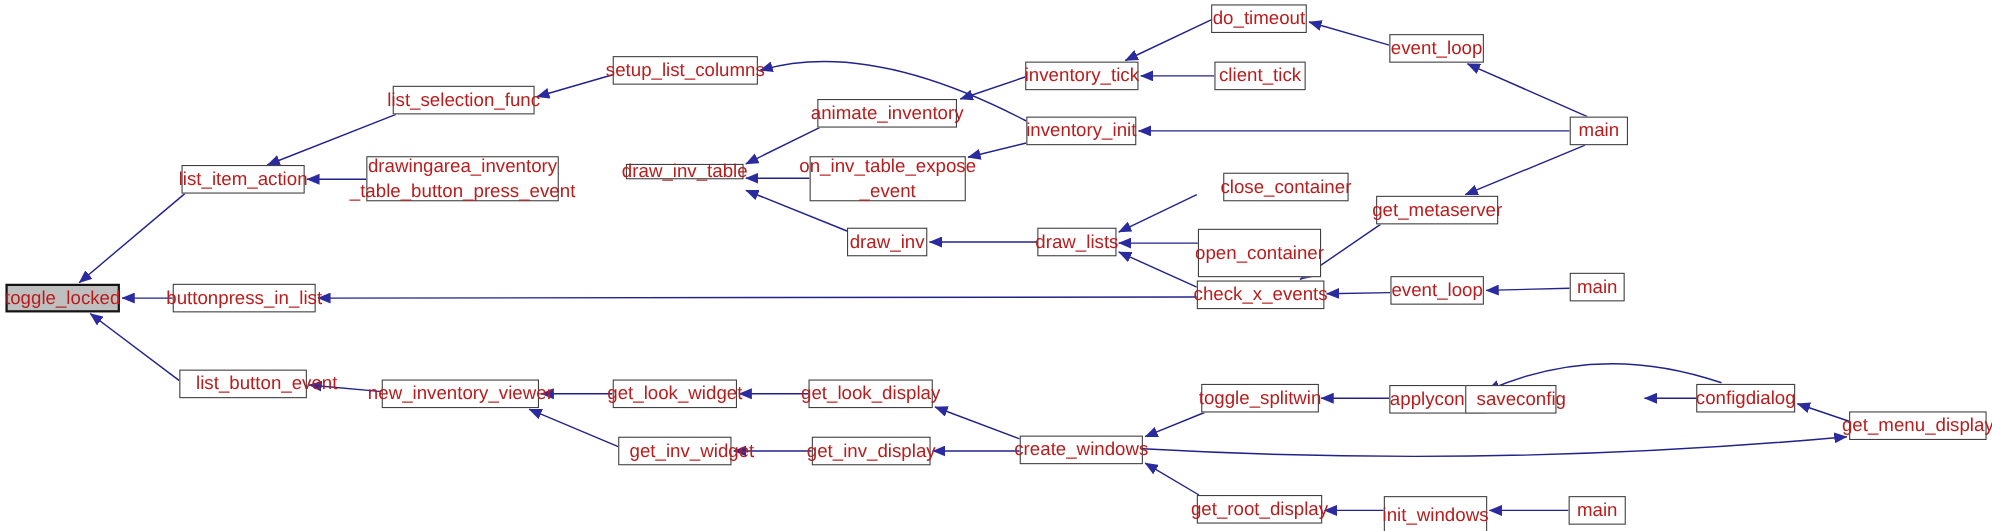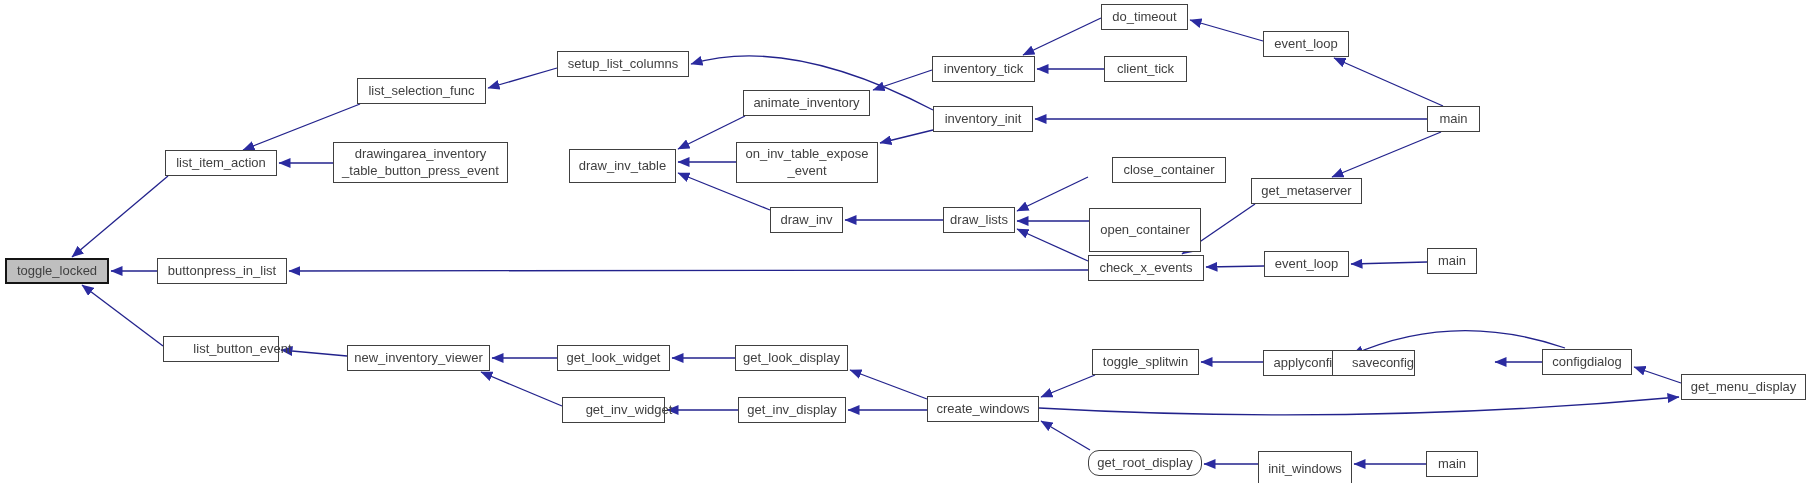--- a/index.html
+++ b/index.html
@@ -9,22 +9,22 @@
     background:#ffffff;
     font-family:"Liberation Sans", sans-serif;
     overflow:hidden;
   }
   #edges{position:absolute;left:0;top:0;}
   .node{
     position:absolute;
     box-sizing:border-box;
     background:#ffffff;
     border:1.4px solid #404040;
-    color:#404040;
-    font-size:13px;
+    color:#b91c1c;
+    font-size:17px;
     line-height:1.3;
     display:flex;
     align-items:center;
     justify-content:center;
     text-align:center;
     white-space:pre-line;
     cursor:pointer;
   }
   .node.hl{
     background:#bfbfbf;
@@ -90,21 +90,21 @@
   </svg>
   <div id="nodes">
       <div class="node hl" style="left: 5px; top: 258px; width: 104px; height: 26px;">toggle_locked</div>
       <div class="node" style="left: 165px; top: 150px; width: 112px; height: 26px;">list_item_action</div>
       <div class="node" style="left: 157px; top: 258px; width: 130px; height: 26px;">buttonpress_in_list</div>
       <div class="node" style="left: 163px; top: 336px; width: 116px; height: 26px; padding-left: 43px;">list_button_event</div>
       <div class="node" style="left: 357px; top: 78px; width: 129px; height: 26px;">list_selection_func</div>
       <div class="node" style="left: 333px; top: 142px; width: 175px; height: 41px;">drawingarea_inventory
 _table_button_press_event</div>
       <div class="node" style="left: 557px; top: 51px; width: 132px; height: 26px;">setup_list_columns</div>
-      <div class="node" style="left: 569px; top: 149px; width: 107px; height: 34px;">draw_inv_table</div>
+      <div class="node" style="left: 569px; top: 149px; width: 107px; height: 14px;">draw_inv_table</div>
       <div class="node" style="left: 743px; top: 90px; width: 127px; height: 26px;">animate_inventory</div>
       <div class="node" style="left: 736px; top: 142px; width: 142px; height: 41px;">on_inv_table_expose
 _event</div>
       <div class="node" style="left: 770px; top: 207px; width: 73px; height: 26px;">draw_inv</div>
       <div class="node" style="left: 932px; top: 56px; width: 103px; height: 26px;">inventory_tick</div>
       <div class="node" style="left: 933px; top: 106px; width: 100px; height: 26px;">inventory_init</div>
       <div class="node" style="left: 1101px; top: 4px; width: 87px; height: 26px;">do_timeout</div>
       <div class="node" style="left: 1104px; top: 56px; width: 83px; height: 26px;">client_tick</div>
       <div class="node" style="left: 1263px; top: 31px; width: 86px; height: 26px;">event_loop</div>
       <div class="node" style="left: 1427px; top: 106px; width: 53px; height: 26px;">main</div>
@@ -119,17 +119,17 @@
       <div class="node" style="left: 557px; top: 345px; width: 113px; height: 26px;">get_look_widget</div>
       <div class="node" style="left: 735px; top: 345px; width: 113px; height: 26px;">get_look_display</div>
       <div class="node" style="left: 562px; top: 397px; width: 103px; height: 26px; padding-left: 31px;">get_inv_widget</div>
       <div class="node" style="left: 738px; top: 397px; width: 108px; height: 26px;">get_inv_display</div>
       <div class="node" style="left: 927px; top: 396px; width: 112px; height: 26px;">create_windows</div>
       <div class="node" style="left: 1092px; top: 349px; width: 107px; height: 26px;">toggle_splitwin</div>
       <div class="node" style="left: 1263px; top: 350px; width: 87px; height: 26px;">applyconfig</div>
       <div class="node" style="left: 1332px; top: 350px; width: 83px; height: 26px; padding-left: 19px;">saveconfig</div>
       <div class="node" style="left: 1542px; top: 349px; width: 90px; height: 26px;">configdialog</div>
       <div class="node" style="left: 1681px; top: 374px; width: 125px; height: 26px;">get_menu_display</div>
-      <div class="node" style="left: 1088px; top: 450px; width: 114px; height: 26px; border-radius: 11px;">get_root_display</div>
+      <div class="node" style="left: 1088px; top: 450px; width: 114px; height: 26px;">get_root_display</div>
       <div class="node" style="left: 1258px; top: 451px; width: 94px; height: 37px;">init_windows</div>
       <div class="node" style="left: 1426px; top: 451px; width: 52px; height: 26px;">main</div>
     </div>
 </div>
 
 </body></html>

